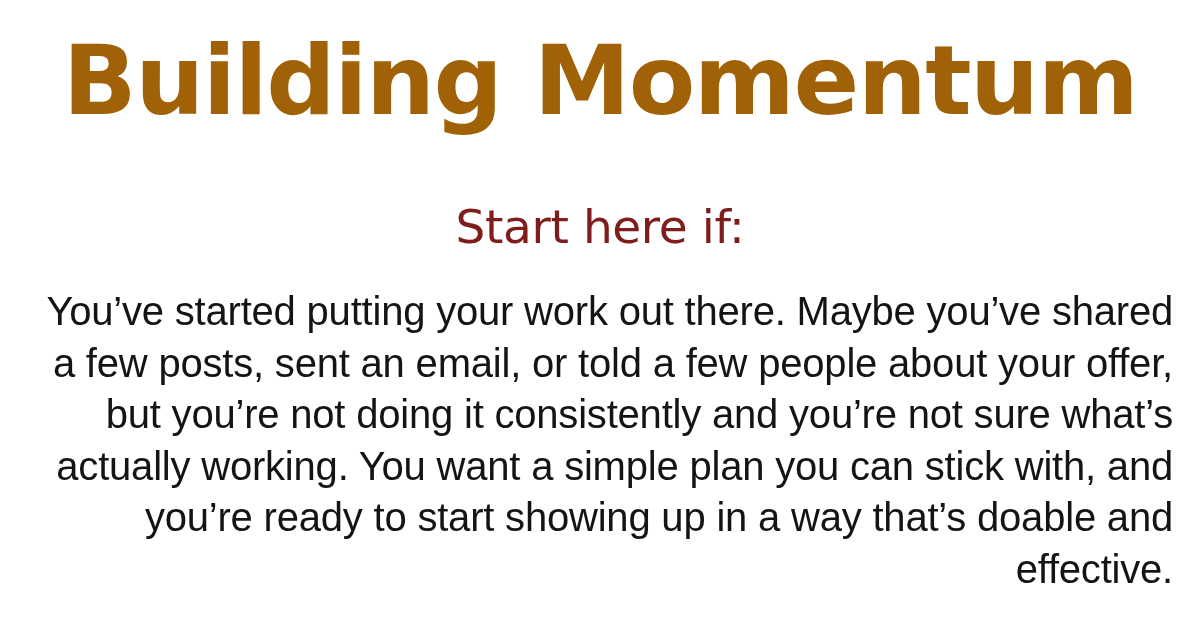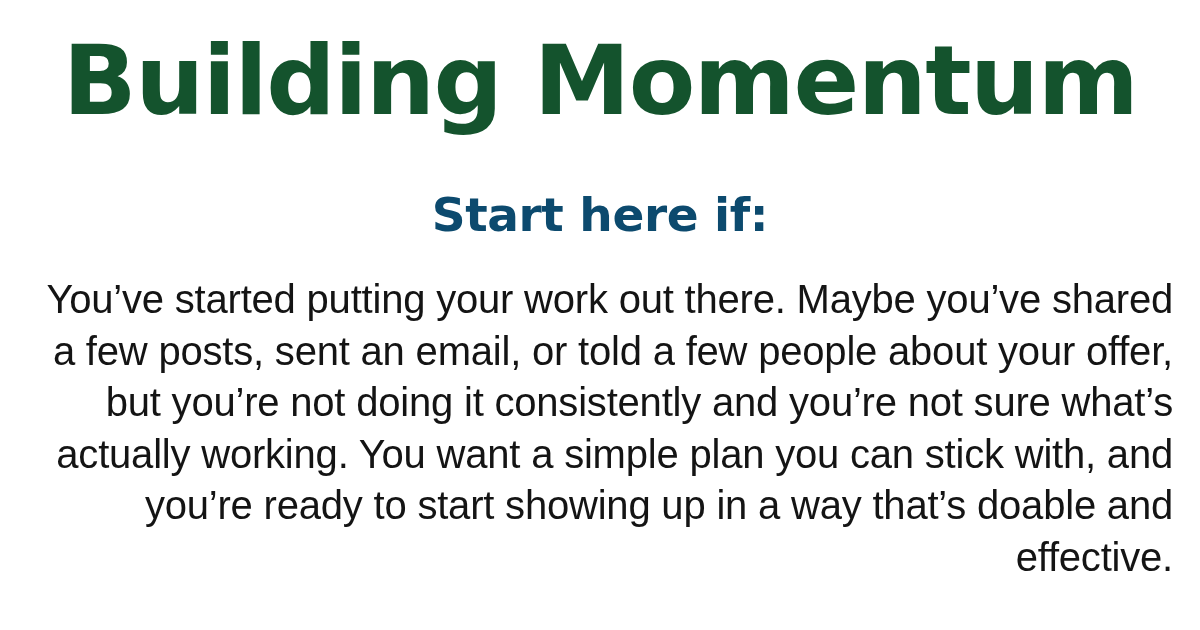--- a/index.html
+++ b/index.html
@@ -19,45 +19,45 @@
     height: 630px;
     background: #ffffff;
     box-sizing: border-box;
     display: flex;
     flex-direction: column;
     align-items: center;
     padding: 0 28px;
   }
 
   .title {
-    margin: 0;
+    margin: 12px;
     padding: 0;
     width: 100%;
     text-align: center;
     font-family: "DejaVu Sans", "Liberation Sans", sans-serif;
     font-weight: 700;
     font-size: 97px;
     line-height: 1.0;
     letter-spacing: -1.5px;
-    color: #14532d;
+    color: #a16207;
     margin-top: 32px;
     white-space: nowrap;
   }
 
   .subtitle {
     margin: 0;
     padding: 0;
     width: 100%;
     text-align: center;
     font-family: "DejaVu Sans", "Liberation Sans", sans-serif;
-    font-weight: 700;
+    font-weight: 400;
     font-size: 47px;
     line-height: 1.0;
     letter-spacing: -0.4px;
-    color: #0c4a6e;
+    color: #7f1d1d;
     margin-top: 62px;
   }
 
   .body-copy {
     margin: 0;
     padding: 0;
     width: 1146px;
     text-align: right;
     font-family: "Liberation Sans", "DejaVu Sans", sans-serif;
     font-weight: 400;

